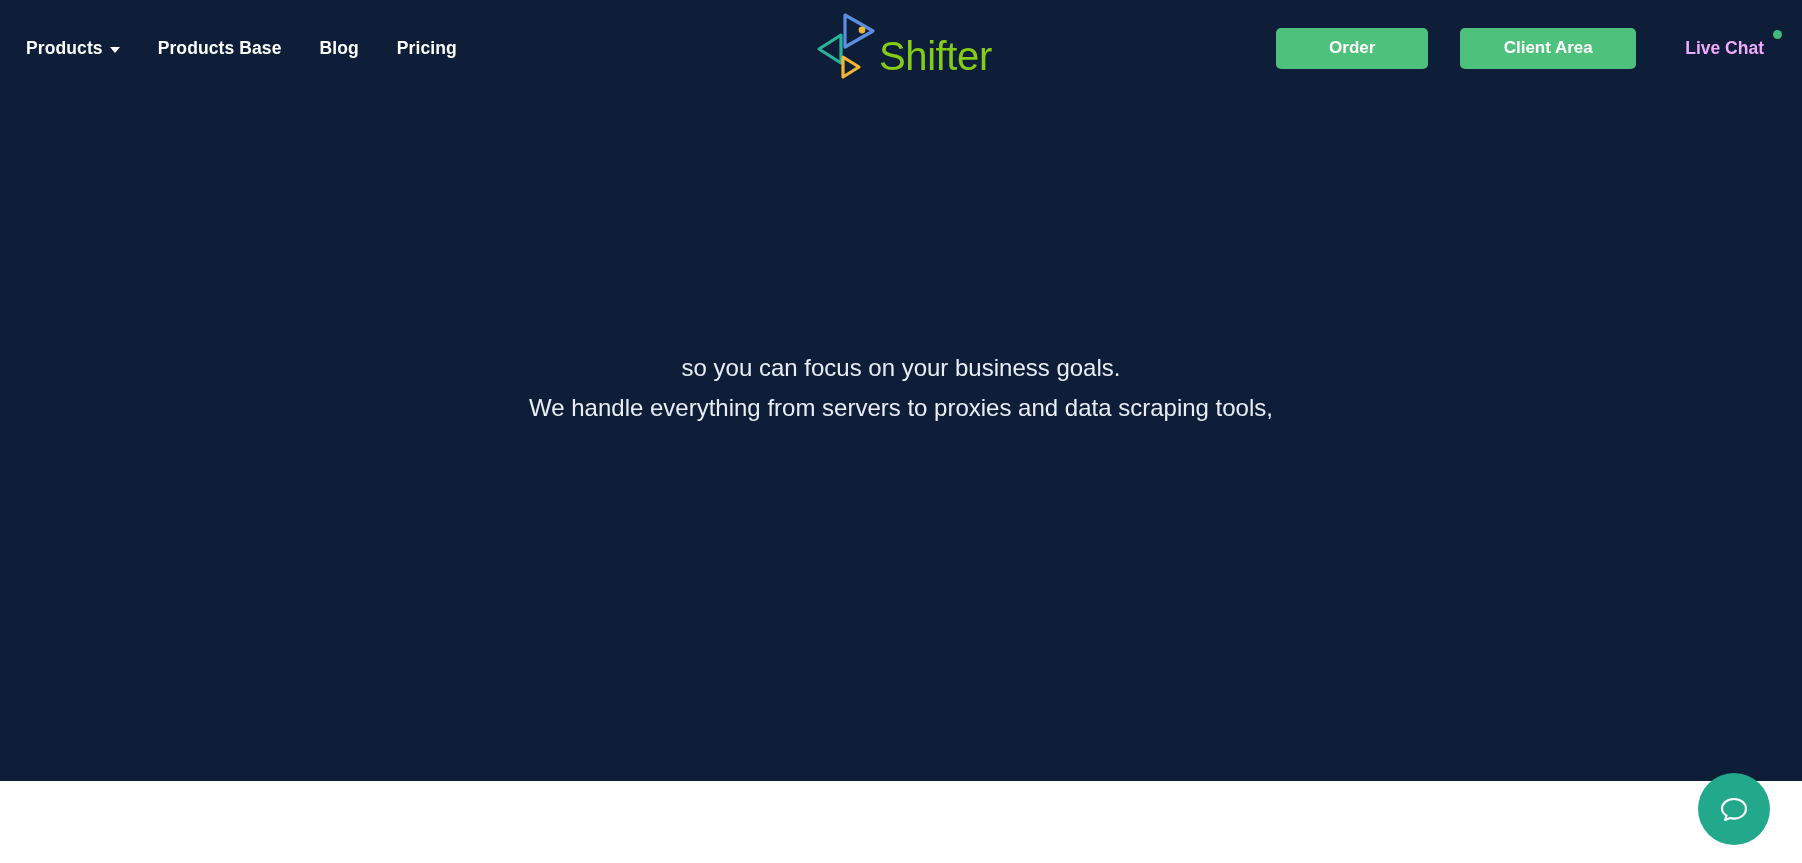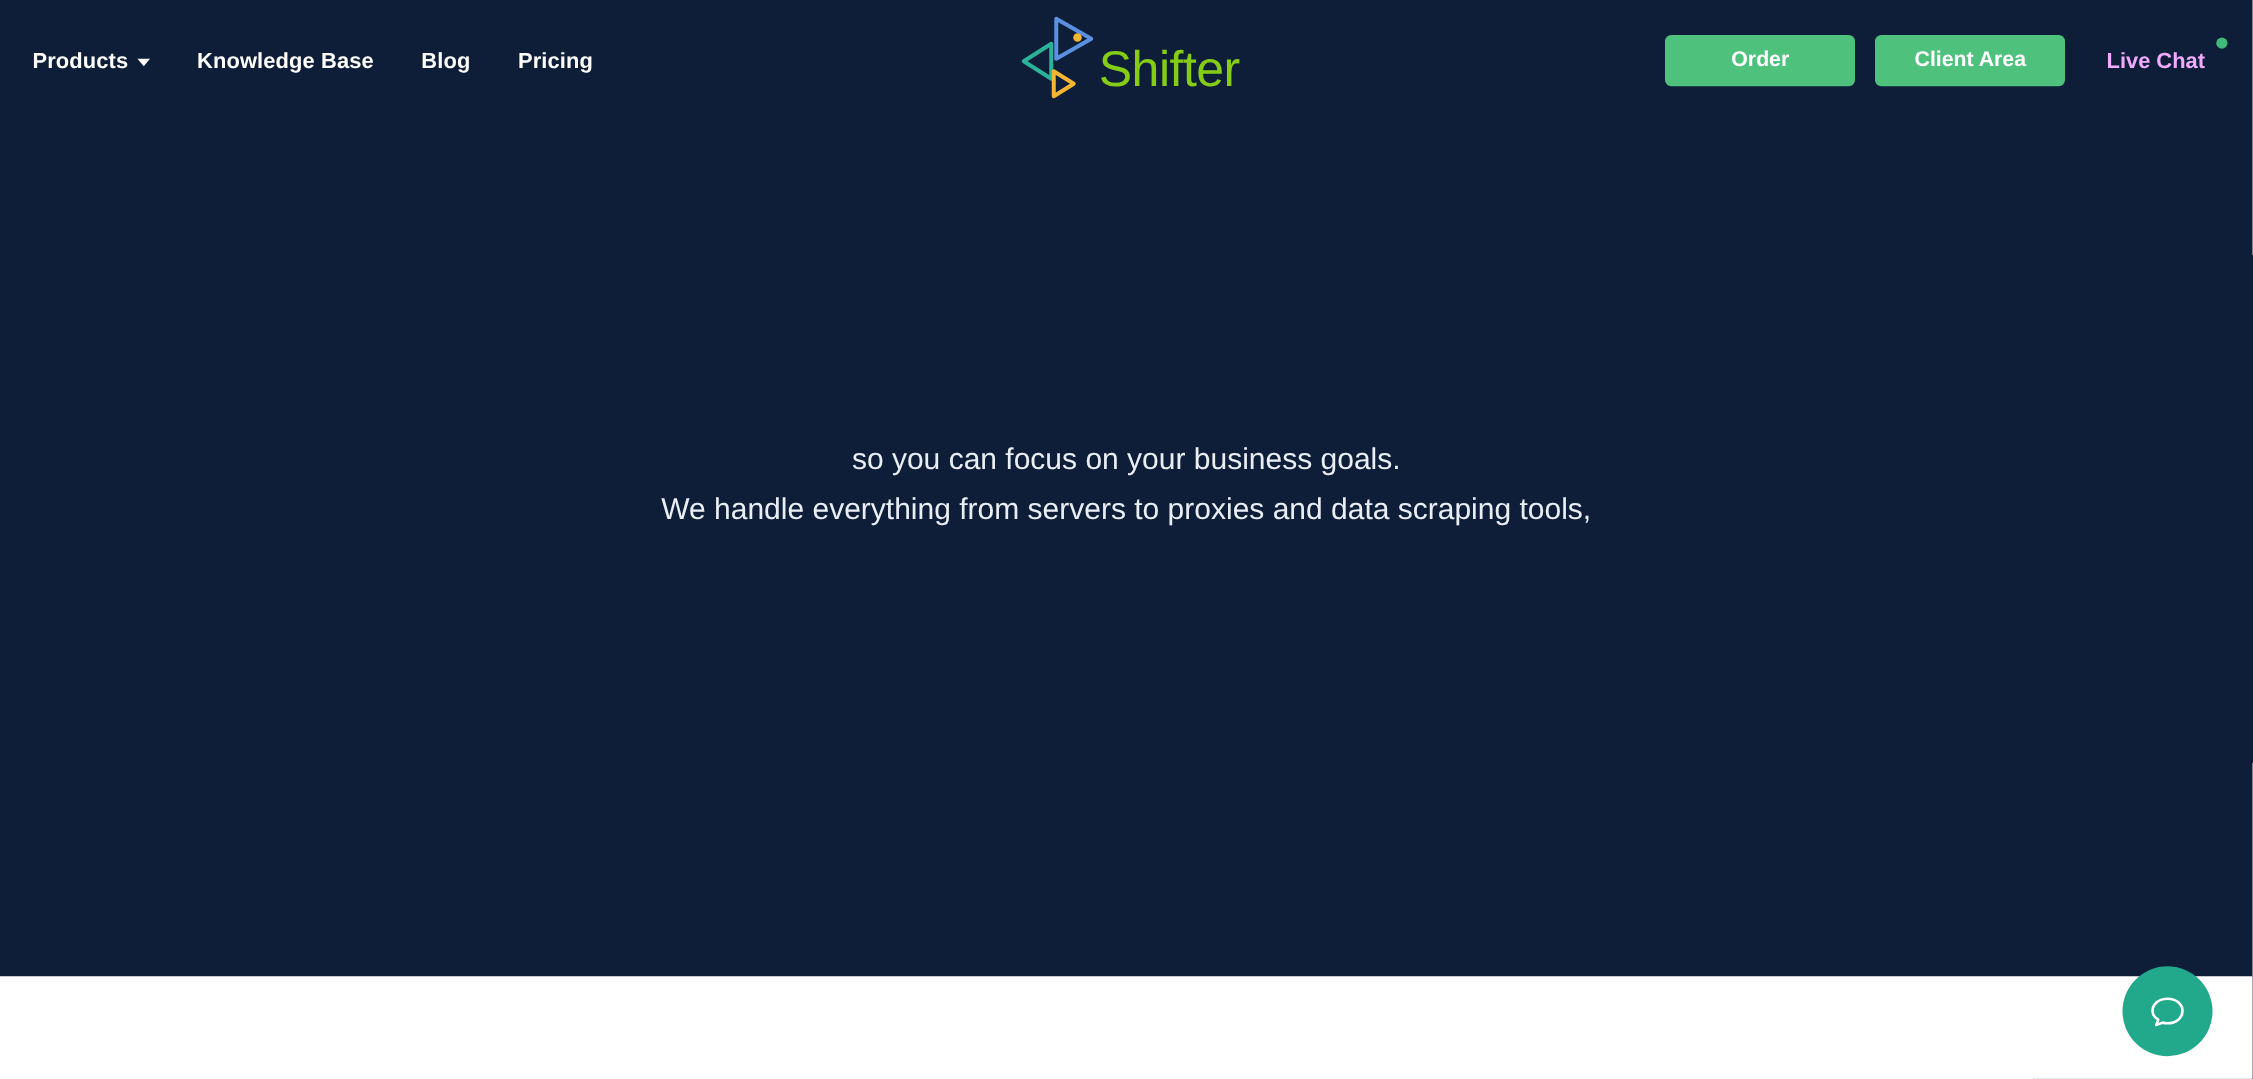--- a/index.html
+++ b/index.html
@@ -85,38 +85,38 @@
   }
 
   
   .nav-right {
     position: absolute;
     right: 20px;
     top: 0;
     height: 96px;
     display: flex;
     align-items: center;
-    gap: 0;
+    gap: 16px;
   }
   .btn {
     background: #4ec27c;
     color: #ffffff;
     font-size: 17px;
     font-weight: bold;
     border: none;
     border-radius: 5px;
     height: 41px;
     display: flex;
     align-items: center;
     justify-content: center;
     cursor: pointer;
     font-family: "Liberation Sans", sans-serif;
   }
   .btn-order { width: 152px; margin-right: 16px; }
-  .btn-client { width: 152px; margin-right: 33px; }
+  .btn-client { width: 176px; margin-right: 33px; }
   .live-chat {
     color: #f0abfc;
     font-size: 17.5px;
     font-weight: bold;
     position: relative;
     cursor: pointer;
     padding-right: 18px;
   }
   .live-dot {
     position: absolute;
@@ -335,21 +335,21 @@
         </g>
       </svg>
     </div>
 
     <div class="navbar">
       <div class="nav-left">
         <div class="nav-link">
           <span>Products</span>
           <span class="caret"></span>
         </div>
-        <div class="nav-link">Knowledge Base</div>
+        <div class="nav-link">Products Base</div>
         <div class="nav-link">Blog</div>
         <div class="nav-link">Pricing</div>
       </div>
 
       <div class="logo">
         <div class="logo-mark">
           <svg width="68" height="78" viewBox="0 0 68 78" xmlns="http://www.w3.org/2000/svg">
             <path d="M30 6 L58 22 L30 38 Z" fill="none" stroke="#5b8fe0" stroke-width="3.2" stroke-linejoin="round"></path>
             <circle cx="47" cy="21" r="3.4" fill="#f2b632"></circle>
             <path d="M26 26 L4 40 L26 54 Z" fill="none" stroke="#2bb39a" stroke-width="3.2" stroke-linejoin="round"></path>

